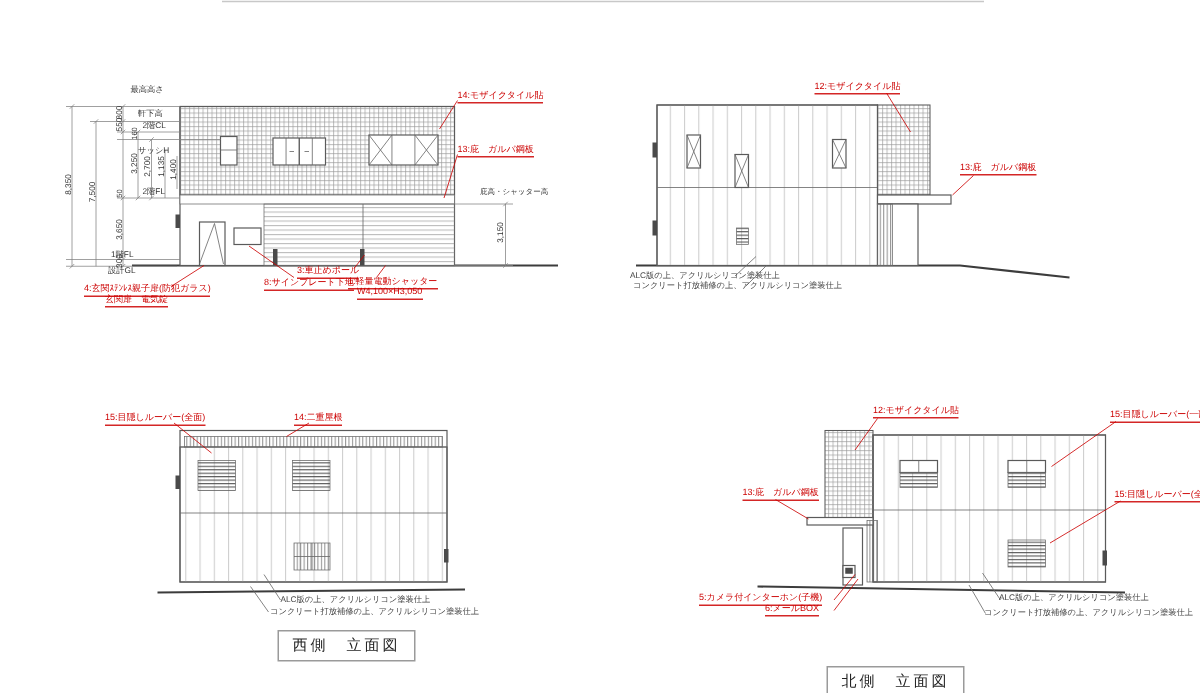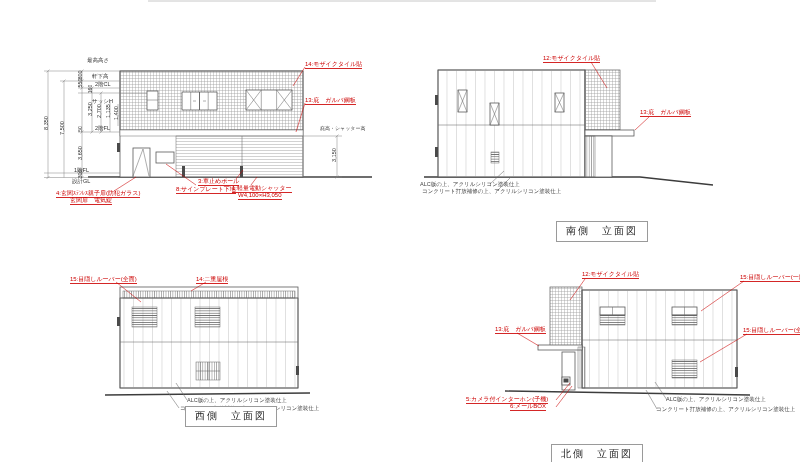--- a/index.html
+++ b/index.html
@@ -212,17 +212,16 @@
 
 <div class="t red" style="left:582px;top:271px">12:モザイクタイル貼</div>
 <div class="t red" style="left:740px;top:274px">15:目隠しルーバー(一部)</div>
 <div class="t red" style="left:743px;top:327px">15:目隠しルーバー(全面)</div>
 <div class="t red" style="left:495px;top:326px">13:庇　ガルバ鋼板</div>
 <div class="t red" style="left:466px;top:396px">5:カメラ付インターホン(子機)</div>
 <div class="t red" style="left:510px;top:403px">6:メールBOX</div>
 <div class="t note" style="left:666px;top:396px">ALC版の上、アクリルシリコン塗装仕上</div>
 <div class="t note" style="left:656px;top:406px">コンクリート打放補修の上、アクリルシリコン塗装仕上</div>
 
-<div class="title-box" style="left:556px;top:221px">南側　立面図</div>
-<div class="title-box" style="left:185px;top:406px">西側　立面図</div>
+<div class="title-box" style="left:185px;top:420px">西側　立面図</div>
 <div class="title-box" style="left:551px;top:444px">北側　立面図</div>
 
 </div>
 
 </body></html>

